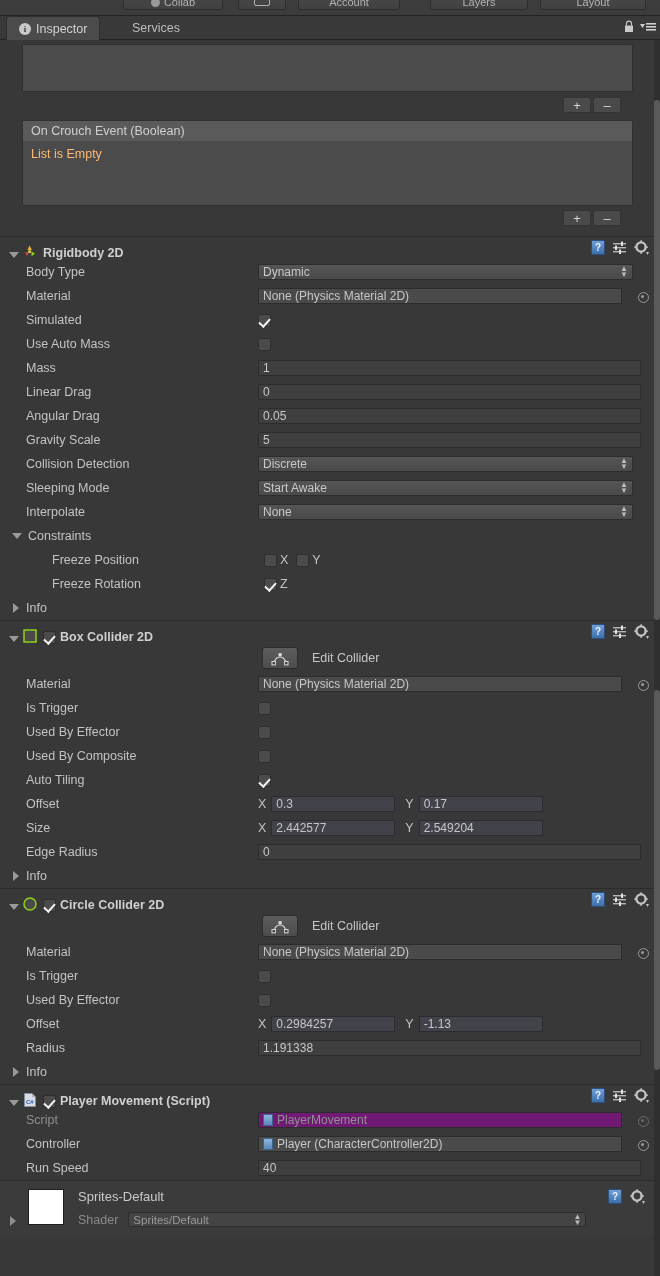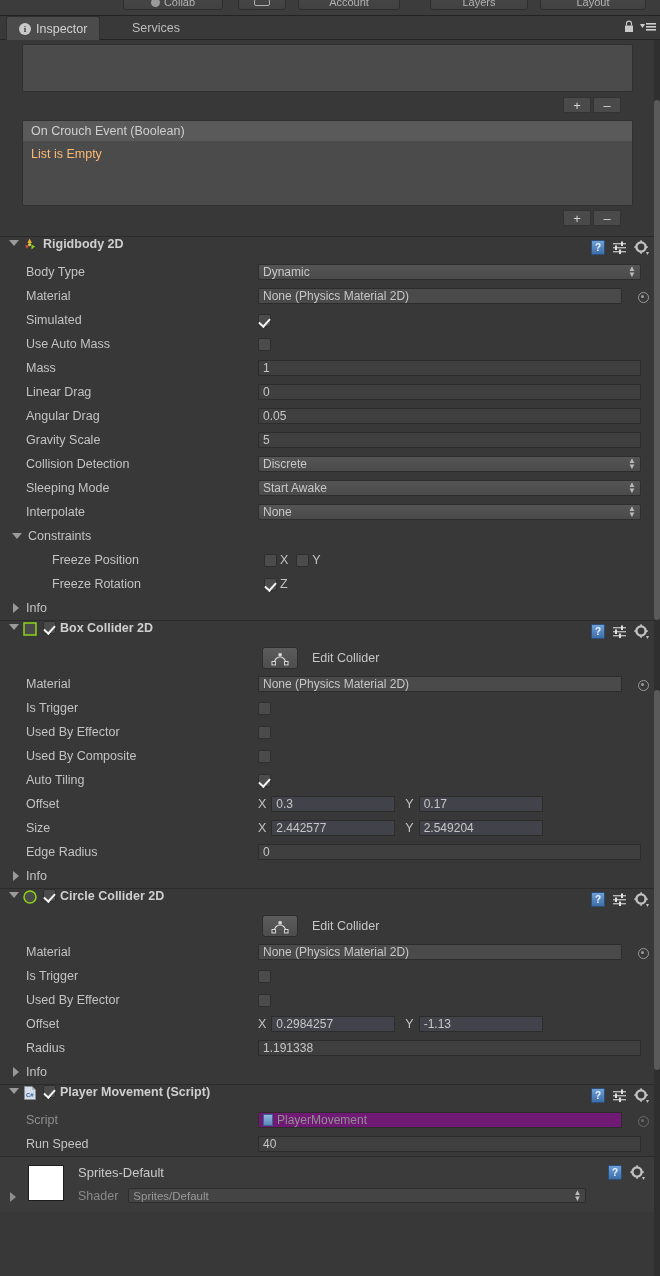--- a/index.html
+++ b/index.html
@@ -103,21 +103,21 @@
   }
   .evt-empty{ padding:6px 8px 44px 8px; color:#fdba74; font-size:12.5px; }
   .evt-plusrow2{
     margin:2px 34px 0 0; height:20px;
     display:flex; justify-content:flex-end; align-items:center; gap:2px;
   }
 
   
   .comp{ border-top:1px solid #2b2b2b; background:#383838; }
   .comp-head{
-    display:flex; align-items:flex-start; height:23px; padding:0 6px 0 8px;
+    display:flex; align-items:flex-end; height:23px; padding:0 6px 0 8px;
     position:relative;
   }
   .foldout{
     width:11px;height:11px; margin-right:3px; flex:0 0 auto;
     position:relative;
   }
   .foldout::after{
     content:""; position:absolute; left:1px; top:3px;
     border-left:5px solid transparent; border-right:5px solid transparent;
     border-top:6px solid #9a9a9a;
@@ -159,21 +159,21 @@
   }
   .field.num{ background:#3f3f3f; }
   .field.obj{ background:#4a4a4a; }
   .field.dim{ color:#909090; background:#701a75; }
   .dropdown{
     height:16px; background:#4e4e4e;
     background:linear-gradient(#555,#4a4a4a);
     border:1px solid #2d2d2d; border-radius:2px;
     color:#c8c8c8; font-size:12px;
     display:flex; align-items:center; padding:0 4px;
-    flex:1 1 auto; margin-right:14px; position:relative;
+    flex:1 1 auto; margin-right:22px; position:relative;
   }
   .dd-arrows{
     position:absolute; right:4px; top:1px;
     font-size:8px; line-height:6px; color:#bbb;
   }
   .picker{
     width:13px; height:13px; flex:0 0 auto; margin-right:6px;
     position:relative;
   }
   .picker::before{
@@ -731,20 +731,28 @@
 
       <div class="row">
         <span class="lbl" style="color:#8e8e8e;">Script</span>
         <span class="field dim">
           <span class="obj-icon"></span>
           <span>PlayerMovement</span>
         </span>
         <span class="picker" style="opacity:.5;"></span>
       </div>
 
+      <div class="row">
+        <span class="lbl">Controller</span>
+        <span class="field obj">
+          <span class="obj-icon"></span>
+          <span>Player (CharacterController2D)</span>
+        </span>
+        <span class="picker"></span>
+      </div>
 
       <div class="row">
         <span class="lbl">Run Speed</span>
         <span class="field num">
           <span>40</span>
         </span>
       </div>
     </div>
 
     <div class="matfoot">

